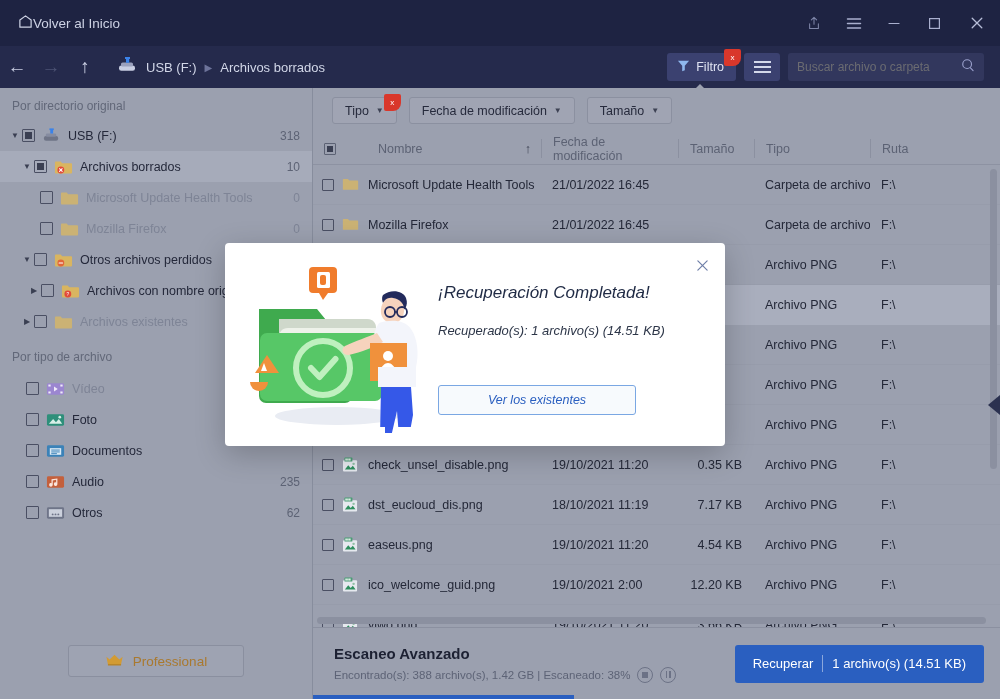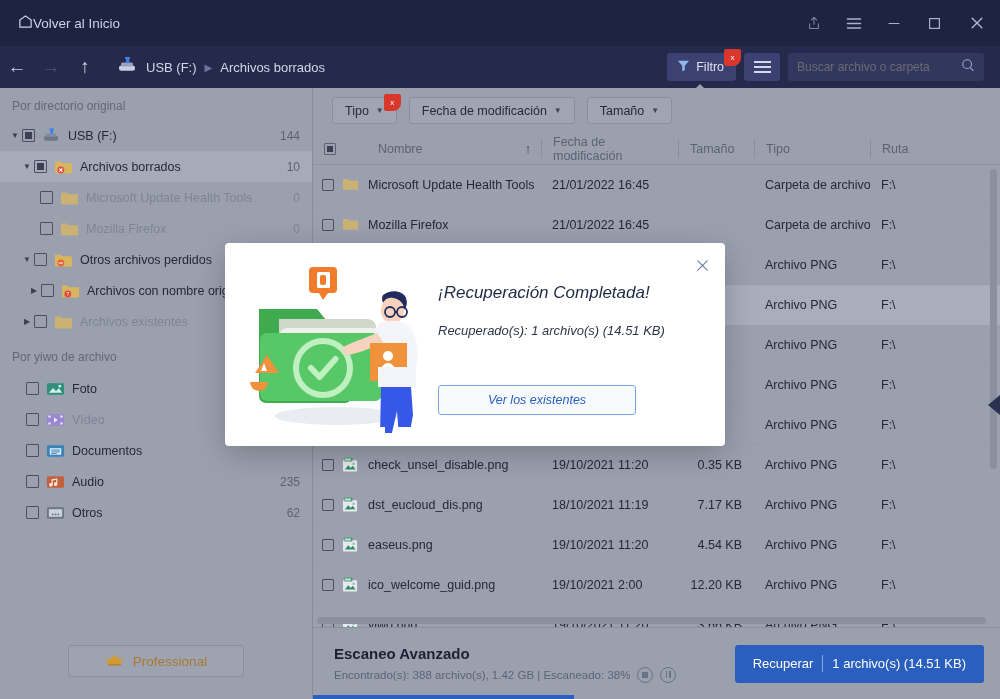--- a/index.html
+++ b/index.html
@@ -301,21 +301,21 @@
         <span class="cb filled"></span>
         <span class="ico">
           <svg width="19" height="16" viewBox="0 0 20 16">
               <rect x="2" y="8" width="15" height="5" rx="2.2" fill="#6f7486"></rect>
               <rect x="4" y="5.3" width="11" height="3.6" rx="1.5" fill="#868ca0"></rect>
               <rect x="8.7" y="0.6" width="3" height="4.8" fill="#3b82e8"></rect>
               <rect x="7.8" y="0" width="4.6" height="1.8" fill="#3b82e8"></rect>
             </svg>
         </span>
         <span class="lbl">USB (F:)</span>
-        <span class="count">144</span>
+        <span class="count">318</span>
       </div>
 
       <div class="trow sel" style="padding-left:20px">
         <span class="tw">▼</span>
         <span class="cb filled"></span>
         <span class="ico">
           <svg width="19" height="16" viewBox="0 0 20 16">
               <path d="M1 3.2a1 1 0 011-1h5l1.6 1.8H18a1 1 0 011 1v8.8a1 1 0 01-1 1H2a1 1 0 01-1-1z" fill="#d9b560"></path>
               <circle cx="7.2" cy="11.2" r="3.6" fill="#e24a3a"></circle>
               <path d="M5.8 9.8l2.8 2.8M8.6 9.8l-2.8 2.8" stroke="#fff" stroke-width="1.1" stroke-linecap="round"></path>
@@ -381,49 +381,49 @@
         <span class="ico">
           <svg width="19" height="16" viewBox="0 0 20 16">
               <path d="M1 3.2a1 1 0 011-1h5l1.6 1.8H18a1 1 0 011 1v8.8a1 1 0 01-1 1H2a1 1 0 01-1-1z" fill="#cbb274"></path>
             </svg>
         </span>
         <span class="lbl">Archivos existentes</span>
         <span class="count"></span>
       </div>
     </div>
 
-    <div class="side-head" style="padding-top:13px">Por yiwo de archivo</div>
+    <div class="side-head" style="padding-top:13px">Por tipo de archivo</div>
     <div class="types">
-
-      <div class="trow" style="padding-left:26px">
-        <span class="cb"></span>
-        <span class="ico">
-          <svg width="19" height="16" viewBox="0 0 20 16">
-              <rect x="1" y="2" width="18" height="12" rx="1.5" fill="#2e8f7a"></rect>
-              <path d="M3 12l4.5-5 3 3.3L13.5 7 17 12z" fill="#d8f0e8"></path>
-              <circle cx="14.5" cy="5" r="1.4" fill="#d8f0e8"></circle>
-            </svg>
-        </span>
-        <span class="lbl">Foto</span>
-        <span class="count"></span>
-      </div>
 
       <div class="trow dim" style="padding-left:26px">
         <span class="cb"></span>
         <span class="ico">
           <svg width="19" height="16" viewBox="0 0 20 16">
               <rect x="1" y="2" width="18" height="12" rx="1.5" fill="#9b86d0"></rect>
               <rect x="2.5" y="3.3" width="2.4" height="2.1" fill="#efeaf9"></rect>
               <rect x="2.5" y="10.6" width="2.4" height="2.1" fill="#efeaf9"></rect>
               <rect x="15.1" y="3.3" width="2.4" height="2.1" fill="#efeaf9"></rect>
               <rect x="15.1" y="10.6" width="2.4" height="2.1" fill="#efeaf9"></rect>
               <path d="M8.4 5.4l4 2.6-4 2.6z" fill="#efeaf9"></path>
             </svg>
         </span>
         <span class="lbl">Vídeo</span>
+        <span class="count"></span>
+      </div>
+
+      <div class="trow" style="padding-left:26px">
+        <span class="cb"></span>
+        <span class="ico">
+          <svg width="19" height="16" viewBox="0 0 20 16">
+              <rect x="1" y="2" width="18" height="12" rx="1.5" fill="#2e8f7a"></rect>
+              <path d="M3 12l4.5-5 3 3.3L13.5 7 17 12z" fill="#d8f0e8"></path>
+              <circle cx="14.5" cy="5" r="1.4" fill="#d8f0e8"></circle>
+            </svg>
+        </span>
+        <span class="lbl">Foto</span>
         <span class="count"></span>
       </div>
 
       <div class="trow" style="padding-left:26px">
         <span class="cb"></span>
         <span class="ico">
           <svg width="19" height="16" viewBox="0 0 20 16">
               <rect x="1" y="2" width="18" height="12" rx="1.5" fill="#3b82b8"></rect>
               <rect x="4" y="5" width="12" height="7" fill="#dbeaf5"></rect>
               <g stroke="#3b82b8" stroke-width="1">

